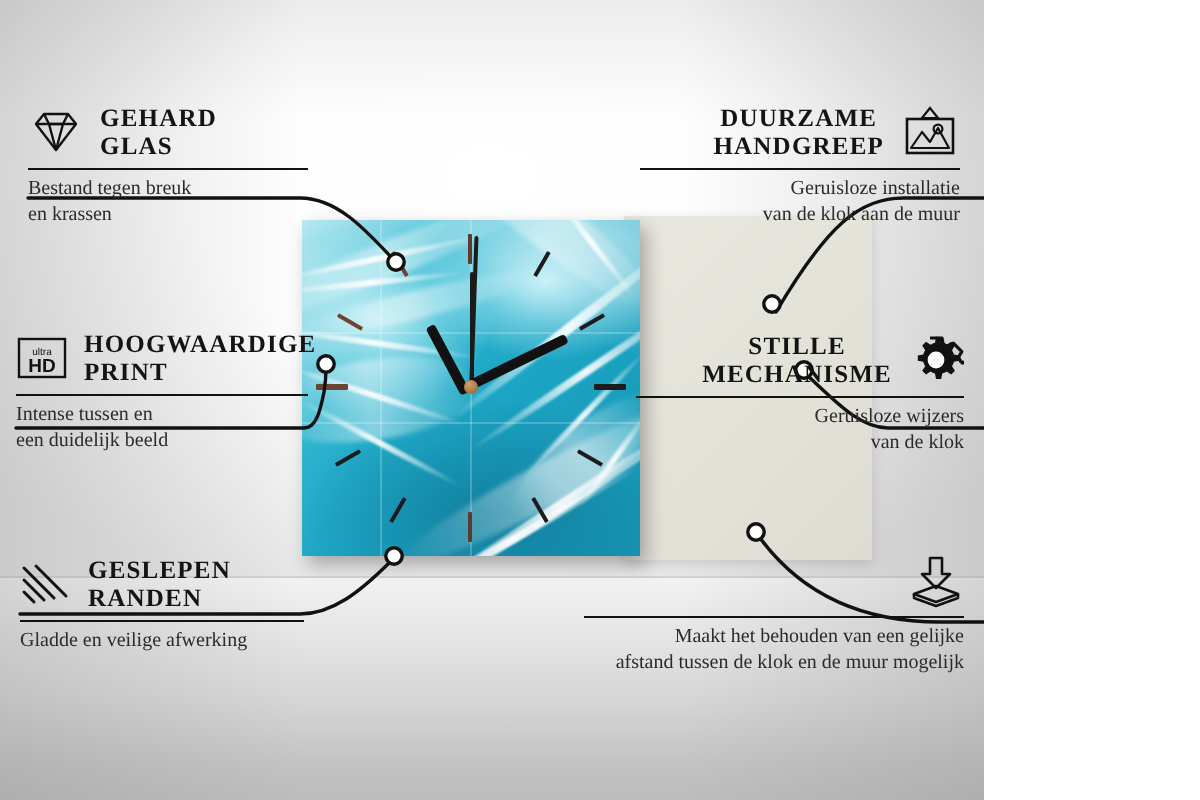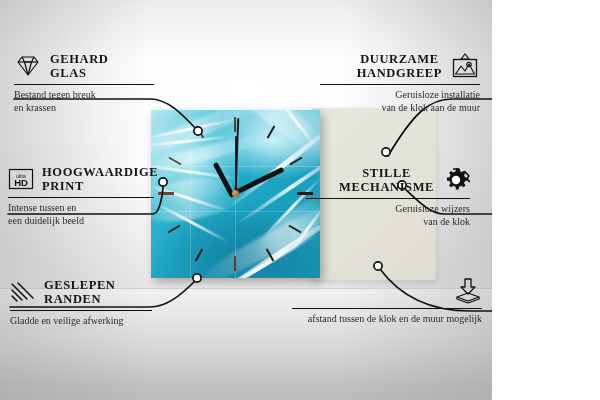--- a/index.html
+++ b/index.html
@@ -239,21 +239,21 @@
         <rect x="3.5" y="6.5" width="23" height="17" fill="none" stroke="#111" stroke-width="1.3"></rect>
         <path d="M5.5,21 L11,13 L15,18 L19,11 L24.5,21 Z" fill="none" stroke="#111" stroke-width="1.1" stroke-linejoin="round"></path>
         <circle cx="19" cy="11.5" r="2.2" fill="none" stroke="#111" stroke-width="1.1"></circle>
       </svg>
     </div>
     <div class="feat-rule"></div>
     <div class="feat-desc">Geruisloze installatie</div>
     <div class="feat-desc">van de klok aan de muur</div>
   </div>
 
-  <div class="feat right" style="right:22px;top:166px;width:164px;">
+  <div class="feat right" style="right:10px;top:166px;width:164px;">
     <div class="feat-head">
       <div>
         <div class="feat-title">STILLE</div>
         <div class="feat-title">MECHANISME</div>
       </div>
       <svg class="ico" width="28" height="27" viewBox="0 0 28 27">
         <g fill="none" stroke="#111" stroke-width="1.6" stroke-linejoin="round">
           <path d="M11,2 h6 l.6,3.1 2.4,1.1 2.7-1.6 4.2,4.2 -1.6,2.7 1.1,2.4 3.1,.6 v0 h-3.1"></path>
         </g>
         <g fill="#111">
@@ -269,16 +269,17 @@
 
   <div class="feat right" style="right:10px;top:278px;width:190px;">
     <div class="feat-head">
       <svg class="ico" width="28" height="26" viewBox="0 0 28 26">
         <path d="M11,1 h6 v8 h4 l-7,7 -7,-7 h4 z" fill="none" stroke="#111" stroke-width="1.3" stroke-linejoin="round"></path>
         <path d="M14,15 L25,19 L14,23 L3,19 Z" fill="none" stroke="#111" stroke-width="1.3" stroke-linejoin="round"></path>
         <path d="M3,19 L3,21 L14,25 L25,21 L25,19" fill="none" stroke="#111" stroke-width="1.3" stroke-linejoin="round"></path>
       </svg>
     </div>
     <div class="feat-rule"></div>
+    <div class="feat-desc">Maakt het behouden van een gelijke</div>
     <div class="feat-desc">afstand tussen de klok en de muur mogelijk</div>
   </div>
 
 </div>
 
 </body></html>

